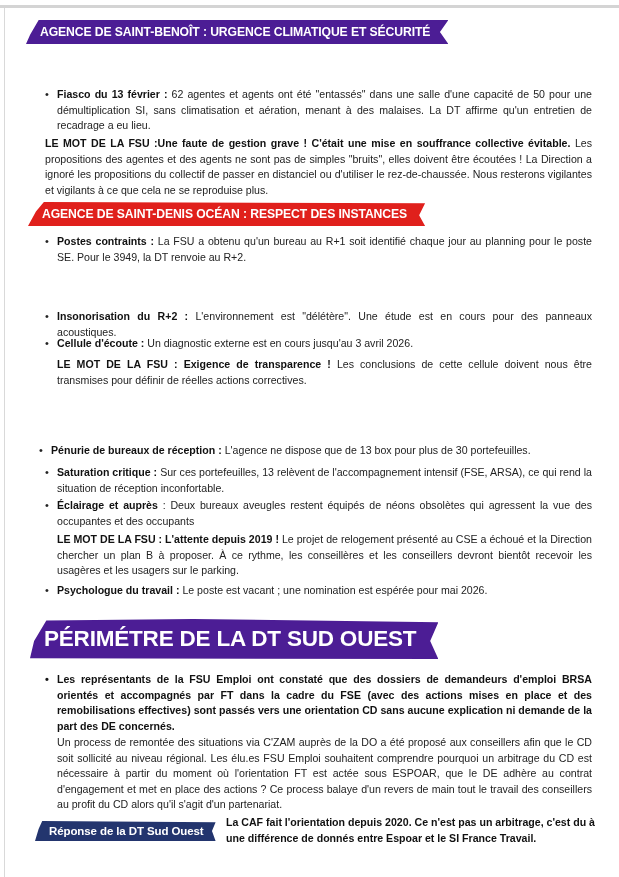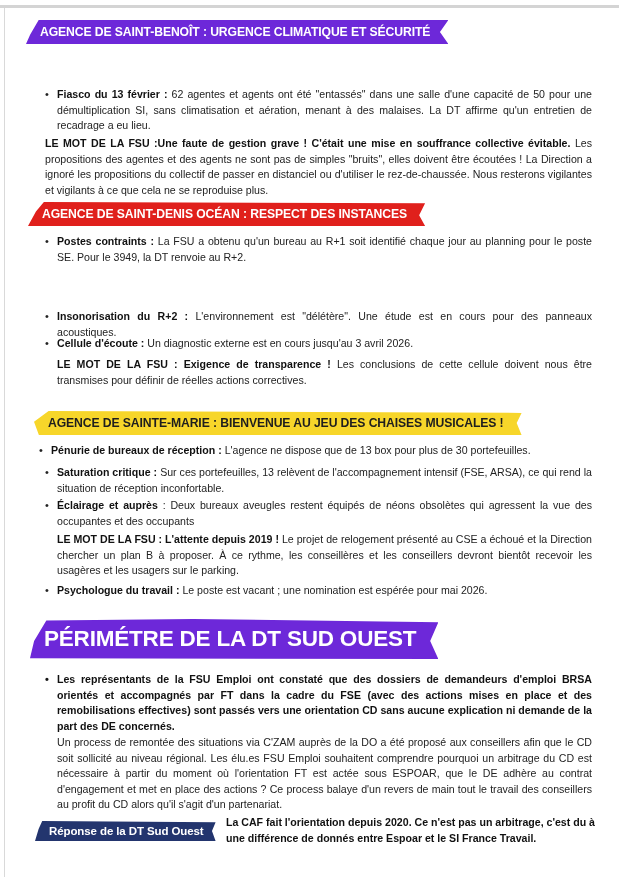--- a/index.html
+++ b/index.html
@@ -9,21 +9,21 @@
   }
   .topline { position:absolute; left:0; top:5px; width:619px; height:3px; background:#d4d4d4; }
   .leftline { position:absolute; left:4px; top:8px; width:1px; height:869px; background:#d9d9d9; }
   .page { position:absolute; left:0; top:0; width:619px; height:877px; }
 
   .banner {
     position:absolute; color:#fff; font-weight:bold; font-size:12.2px; letter-spacing:-0.1px;
     padding:0 18px 0 14px; line-height:24px; height:24px; white-space:nowrap;
     clip-path: polygon(3% 0, 100% 0, 98% 50%, 100% 100%, 0 100%, 1% 60%);
   }
-  .banner.green { background:#6d28d9; }
+  .banner.green { background:#4c1d95; }
   .banner.red { background:#e0201c; clip-path: polygon(4% 0, 100% 5%, 98.5% 55%, 100% 100%, 0 100%, 2% 40%); }
   .banner.yellow { background:#f7d62a; color:#1e1e1e; clip-path: polygon(3% 0, 100% 8%, 99% 50%, 100% 100%, 1% 100%, 0 45%); }
   .banner.big {
     font-size:22.5px; line-height:40px; height:40px; padding:0 22px 0 14px; letter-spacing:-0.2px;
     clip-path: polygon(4% 4%, 40% 0, 100% 8%, 98% 55%, 100% 100%, 0 98%, 1% 55%);
   }
   .banner.navy {
     background:#23356e; font-size:11.5px; line-height:20px; height:20px; padding:0 12px 0 14px;
     clip-path: polygon(4% 0, 100% 6%, 98% 50%, 100% 100%, 0 100%, 2% 40%);
   }
@@ -61,21 +61,20 @@
   <div class="txt bullet justify" style="left:57px; top:309px; width:535px;">
     <b>Insonorisation du R+2 :</b><span> L'environnement est "délétère". Une étude est en cours pour des panneaux acoustiques.</span>
   </div>
   <div class="txt bullet" style="left:57px; top:336px; width:535px;">
     <b>Cellule d'écoute :</b><span> Un diagnostic externe est en cours jusqu'au 3 avril 2026.</span>
   </div>
   <div class="txt justify" style="left:57px; top:357px; width:535px;">
     <b>LE MOT DE LA FSU  : Exigence de transparence !</b><span> Les conclusions de cette cellule doivent nous être transmises pour définir de réelles actions correctives.</span>
   </div>
 
-  <div class="banner yellow" style="left:34px; top:411px;">AGENCE DE SAINTE-MARIE : BIENVENUE AU JEU DES CHAISES MUSICALES !</div>
 
   <div class="txt bullet" style="left:51px; top:443px; width:535px;">
     <b>Pénurie de bureaux de réception :</b><span> L'agence ne dispose que de 13 box pour plus de 30 portefeuilles.</span>
   </div>
   <div class="txt bullet justify" style="left:57px; top:465px; width:535px;">
     <b>Saturation critique :</b><span> Sur ces portefeuilles, 13 relèvent de l'accompagnement intensif (FSE, ARSA), ce qui rend la situation de réception inconfortable.</span>
   </div>
   <div class="txt bullet justify" style="left:57px; top:498px; width:535px;">
     <b>Éclairage et auprès</b><span> : Deux bureaux aveugles restent équipés de néons obsolètes qui agressent la vue des occupantes et des occupants</span>
   </div>

